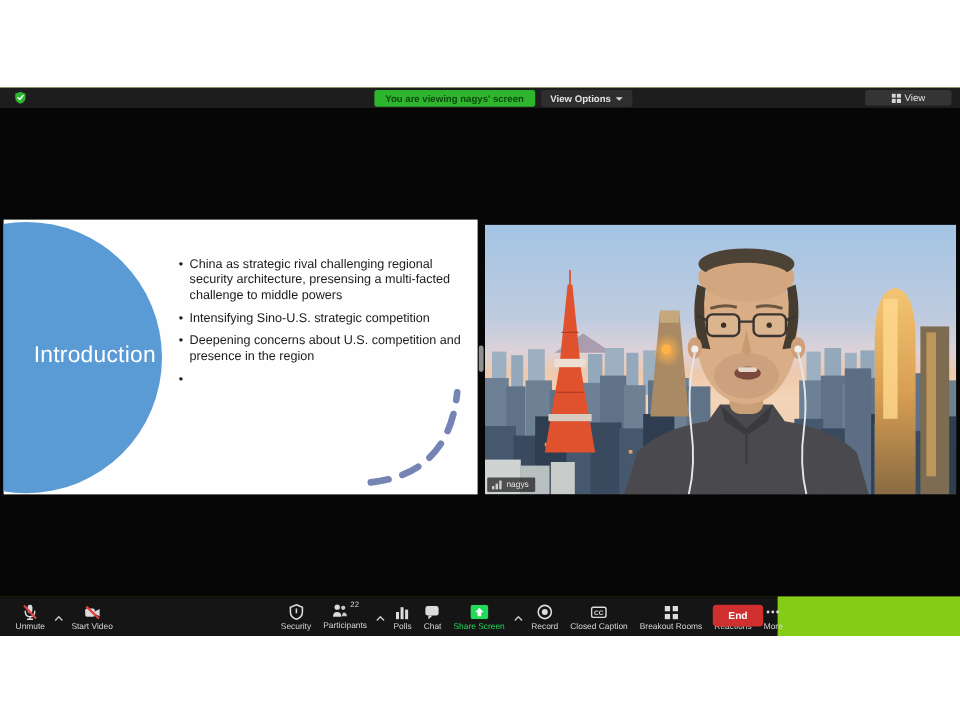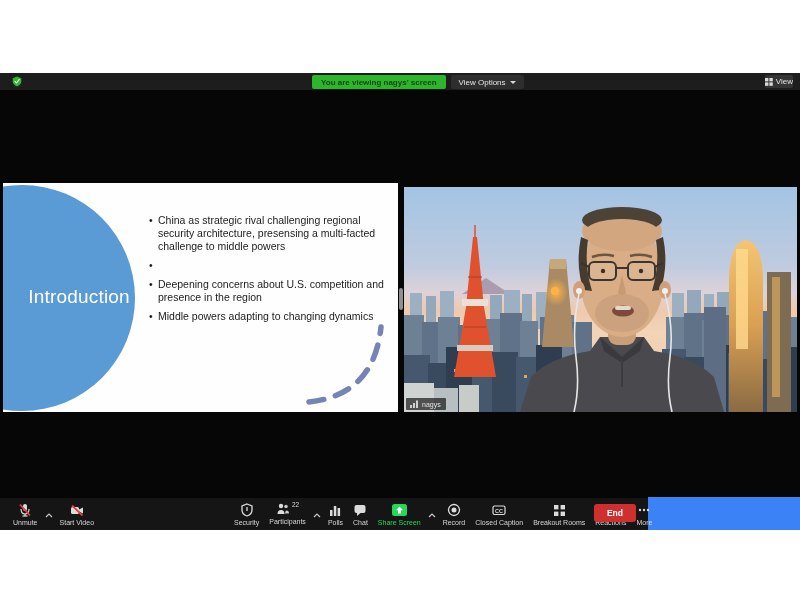--- a/index.html
+++ b/index.html
@@ -1,30 +1,30 @@
 <!DOCTYPE html>
 <html><head>
 <meta charset="utf-8">
 <style>
   * { margin:0; padding:0; box-sizing:border-box; }
   html,body { width:800px; height:600px; background:#ffffff; font-family:"Liberation Sans", sans-serif; overflow:hidden; }
 
-  .stage { position:absolute; left:0; top:73px; width:800px; height:457px; background:#3b82f6; }
+  .stage { position:absolute; left:0; top:73px; width:800px; height:457px; background:#84cc16; }
 
   
   .topbar { position:absolute; left:0; top:0; width:100%; height:17px; background:#1d1d1d; }
   .enc-shield { position:absolute; left:12px; top:3px; }
   .topcenter { position:absolute; left:312px; top:2px; display:flex; align-items:center; }
   .banner { background:#2db52d; color:#0d4a0d; font-size:8px; font-weight:bold; padding:2.5px 9px; border-radius:2px; white-space:nowrap; }
-  .viewopts { margin-left:5px; background:#2e2e2e; border:none; color:#e3e3e3; font-size:8px; font-weight:normal;
+  .viewopts { margin-left:5px; background:#2e2e2e; border:none; color:#e3e3e3; font-size:8px; font-weight:bold;
               padding:2.5px 8px; border-radius:2px; display:inline-flex; align-items:center; gap:4px; cursor:pointer;
               font-family:"Liberation Sans", sans-serif; }
   .caret-down { width:0; height:0; border-left:3px solid transparent; border-right:3px solid transparent; border-top:3.5px solid #d8d8d8; }
   .viewbtn { position:absolute; right:7px; top:2px; height:13px; background:#343434; border:none; border-radius:2px;
-             color:#e3e3e3; font-size:8px; padding:0 0; display:inline-flex; align-items:center; gap:3px; cursor:pointer;
+             color:#e3e3e3; font-size:8px; padding:0 22px; display:inline-flex; align-items:center; gap:3px; cursor:pointer;
              font-family:"Liberation Sans", sans-serif; }
 
   
   .main { position:absolute; left:0; top:17px; width:800px; height:407px; background:#060606; }
 
   
   .slide { position:absolute; left:3px; top:93px; width:395px; height:229px; background:#fefefe; overflow:hidden; }
   .accent-circle { position:absolute; left:-94px; top:2px; width:226px; height:226px; border-radius:50%; background:#5b9bd5; }
   .slide-title { position:absolute; left:0; top:103px; width:152px; text-align:center; color:#ffffff; font-size:19px; letter-spacing:.2px; }
   .bullets { position:absolute; left:146px; top:31px; width:243px; list-style:none; }
@@ -85,28 +85,28 @@
     <div class="slide">
       <div class="accent-circle"></div>
       <div class="slide-title">Introduction</div>
       <ul class="bullets">
         <li>
             <span class="dot">•</span>
             <span>China as strategic rival challenging regional security architecture, presensing a multi-facted challenge to middle powers</span>
           </li>
         <li>
             <span class="dot">•</span>
+            <span>Intensifying Sino-U.S. strategic competition</span>
           </li>
         <li>
             <span class="dot">•</span>
             <span>Deepening concerns about U.S. competition and presence in the region</span>
           </li>
         <li>
             <span class="dot">•</span>
-            <span>Middle powers adapting to changing dynamics</span>
           </li>
       </ul>
       <svg class="swoosh" width="395" height="229" viewBox="0 0 395 229">
         <path d="M306,219 Q371,212 378,144" fill="none" stroke="#7584b4" stroke-width="5.5" stroke-linecap="round" stroke-dasharray="15 12"></path>
       </svg>
     </div>
 
     <div class="video">
       <svg width="393" height="225" viewBox="0 0 393 225">
         <defs>

